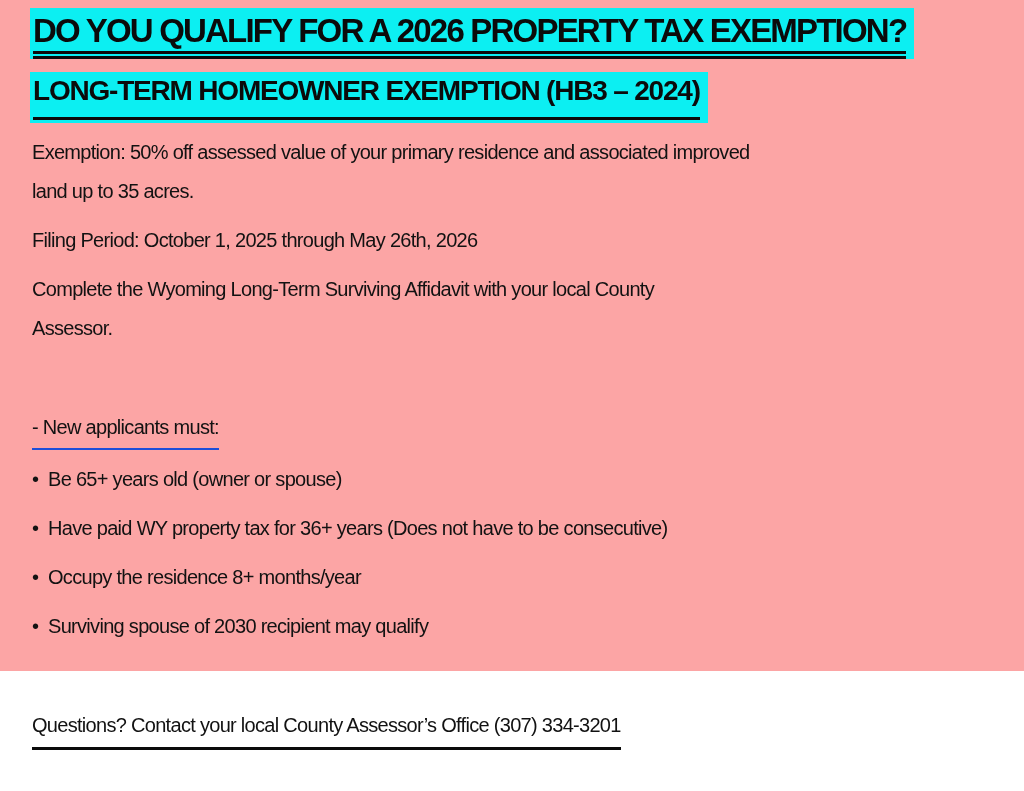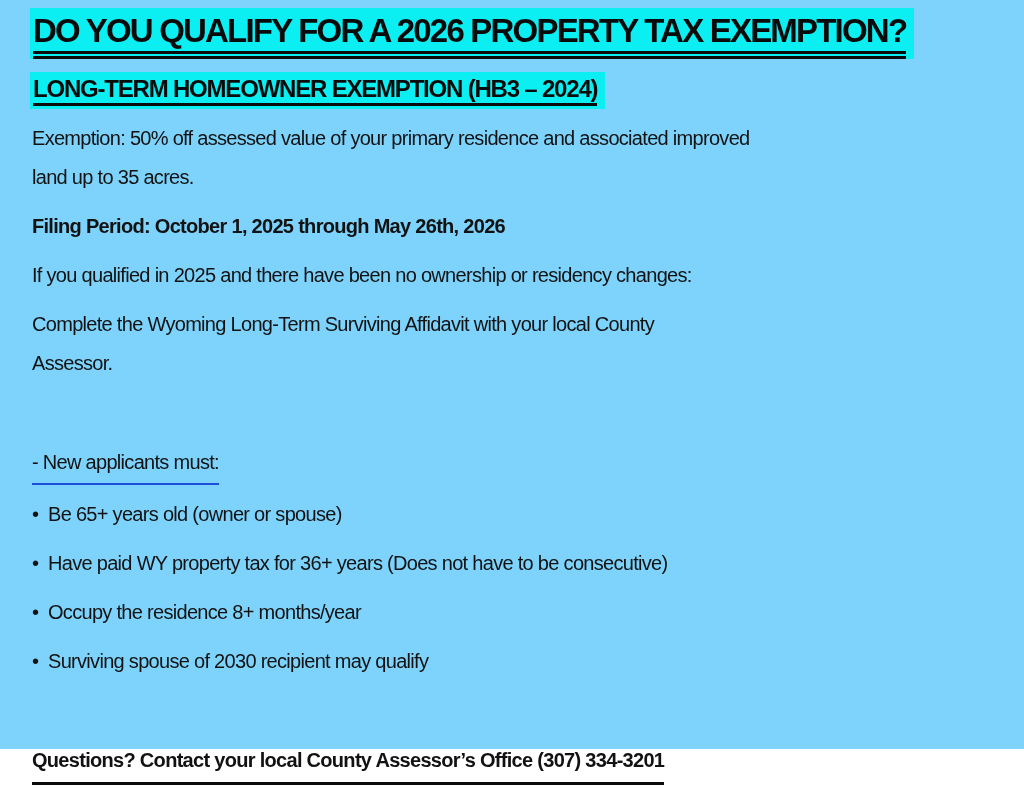--- a/index.html
+++ b/index.html
@@ -10,23 +10,23 @@
   body {
     width: 1024px;
     height: 791px;
     overflow: hidden;
     font-family: "Liberation Sans", "DejaVu Sans", sans-serif;
     color: #111111;
   }
   .page {
     box-sizing: border-box;
     width: 1024px;
-    height: 749px;
+    height: 671px;
     padding: 8px 30px 0 30px;
-    background: #7dd3fc;
+    background: #fca5a5;
   }
 
   
   .hl {
     background: #0ceff2;
     display: inline-block;
   }
   .title-line { margin: 0; line-height: 1; }
   .title-hl { padding: 6px 8px 0 3px; }
   .title-text {
@@ -36,39 +36,39 @@
     letter-spacing: -1.8px;
     color: #0b0b0b;
     border-bottom: 8px double #0b0b0b;
     padding-bottom: 4px;
   }
 
   .subtitle-line { margin: 13px 0 0 0; line-height: 1; }
   .subtitle-hl { padding: 5px 8px 3px 3px; }
   .subtitle-text {
     display: inline-block;
-    font-size: 24px;
+    font-size: 28px;
     font-weight: 700;
     letter-spacing: -1.2px;
     color: #0b0b0b;
     border-bottom: 3px solid #0b0b0b;
-    padding-bottom: 2px;
+    padding-bottom: 12px;
   }
 
   
   .para {
     margin: 10px 0 0 2px;
     font-size: 20px;
     line-height: 39px;
     letter-spacing: -0.7px;
     color: #121212;
     white-space: pre-line;
     max-width: 960px;
   }
-  .bold { font-weight: 700; }
+  .bold { font-weight: 400; }
 
   .underline-thin {
     display: inline-block;
     border-bottom: 2px solid #1d4ed8;
     padding-bottom: 1px;
   }
 
   .bullet-item::before {
     content: "\2022\00a0\00a0";
   }
@@ -93,21 +93,20 @@
 
   <h2 class="subtitle-line">
     <span class="hl subtitle-hl"><span class="subtitle-text">LONG-TERM HOMEOWNER EXEMPTION (HB3 – 2024)</span></span>
   </h2>
 
   <p class="para">Exemption: 50% off assessed value of your primary residence and associated improved
 land up to 35 acres.</p>
 
   <p class="para bold">Filing Period: October 1, 2025 through May 26th, 2026</p>
 
-  <p class="para">If you qualified in 2025 and there have been no ownership or residency changes:</p>
 
   <p class="para">Complete the Wyoming Long-Term Surviving Affidavit with your local County
 Assessor.</p>
 
   <div class="spacer-50"></div>
 
   <p class="para"><span class="underline-thin">- New applicants must:</span></p>
 
   <p class="para bullet-item">Be 65+ years old (owner or spouse)</p>
 

